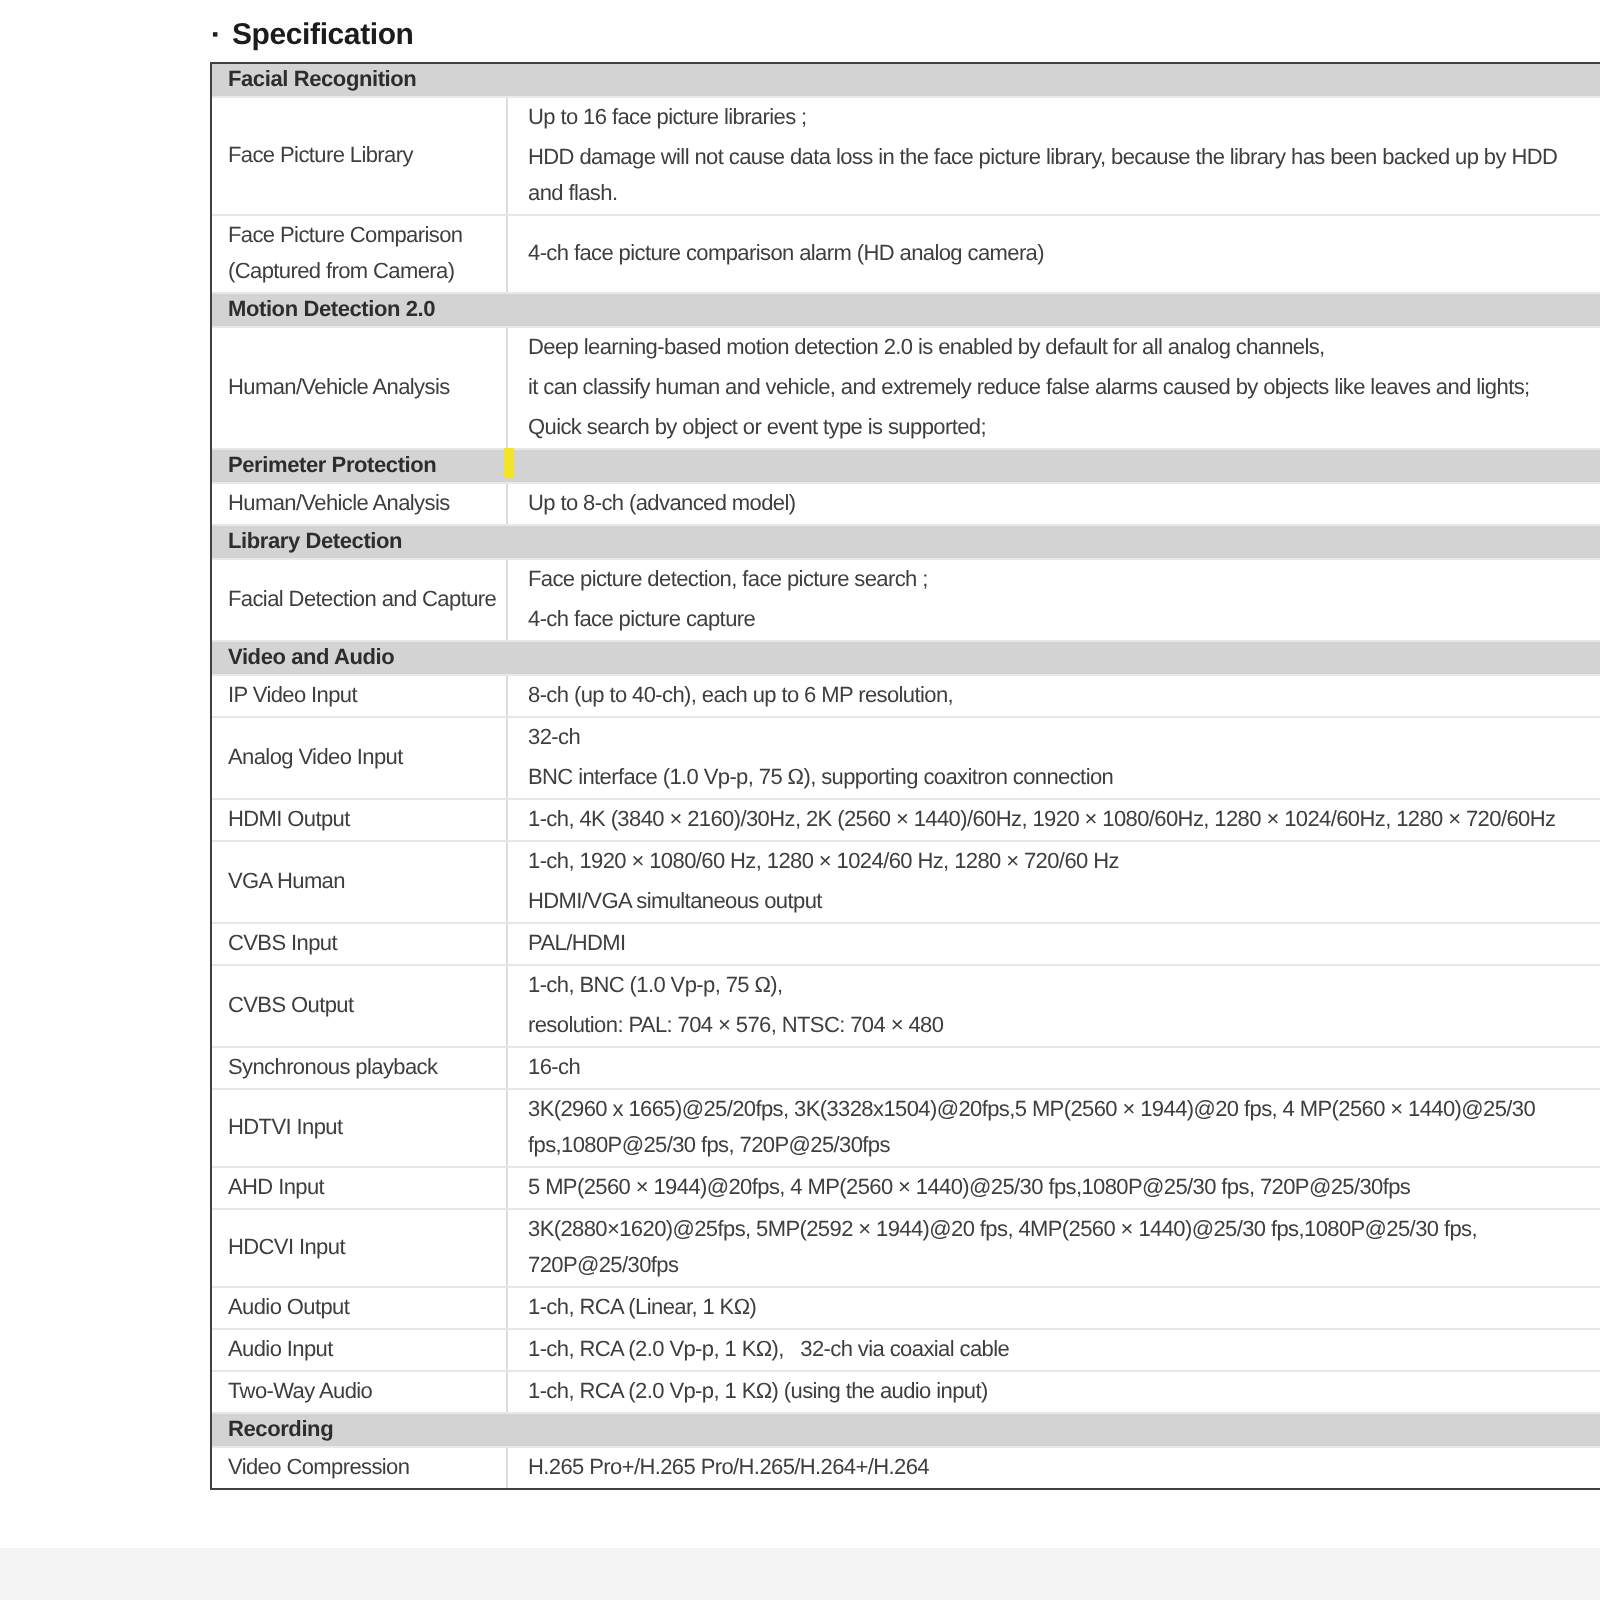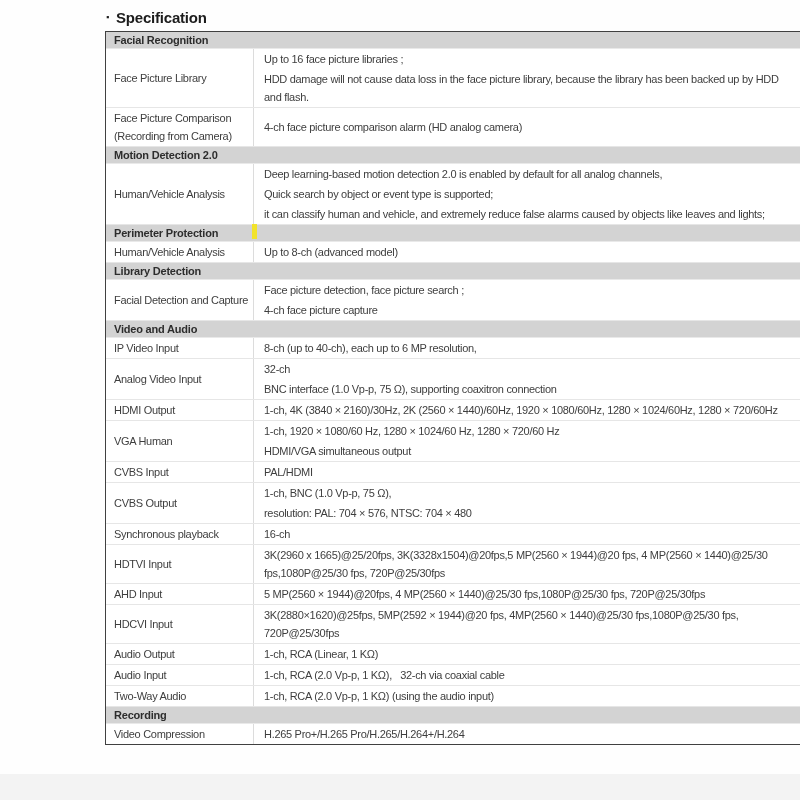--- a/index.html
+++ b/index.html
@@ -83,35 +83,35 @@
           <div>Face Picture Library</div>
         </div>
         <div class="cell value">
           <div class="vline">Up to 16 face picture libraries ;</div>
           <div class="vline">HDD damage will not cause data loss in the face picture library, because the library has been backed up by HDD and flash.</div>
         </div>
       </div>
       <div class="row">
         <div class="cell label">
           <div>Face Picture Comparison</div>
-          <div>(Recording from Camera)</div>
+          <div>(Captured from Camera)</div>
         </div>
         <div class="cell value">
           <div class="vline">4-ch face picture comparison alarm (HD analog camera)</div>
         </div>
       </div>
       <div class="sec-header">Motion Detection 2.0</div>
       <div class="row">
         <div class="cell label">
           <div>Human/Vehicle Analysis</div>
         </div>
         <div class="cell value">
           <div class="vline">Deep learning-based motion detection 2.0 is enabled by default for all analog channels,</div>
+          <div class="vline">it can classify human and vehicle, and extremely reduce false alarms caused by objects like leaves and lights;</div>
           <div class="vline">Quick search by object or event type is supported;</div>
-          <div class="vline">it can classify human and vehicle, and extremely reduce false alarms caused by objects like leaves and lights;</div>
         </div>
       </div>
       <div class="sec-header">Perimeter Protection</div>
       <div class="row">
         <div class="cell label">
           <div>Human/Vehicle Analysis</div>
         </div>
         <div class="cell value">
           <div class="vline">Up to 8-ch (advanced model)</div>
         </div>

